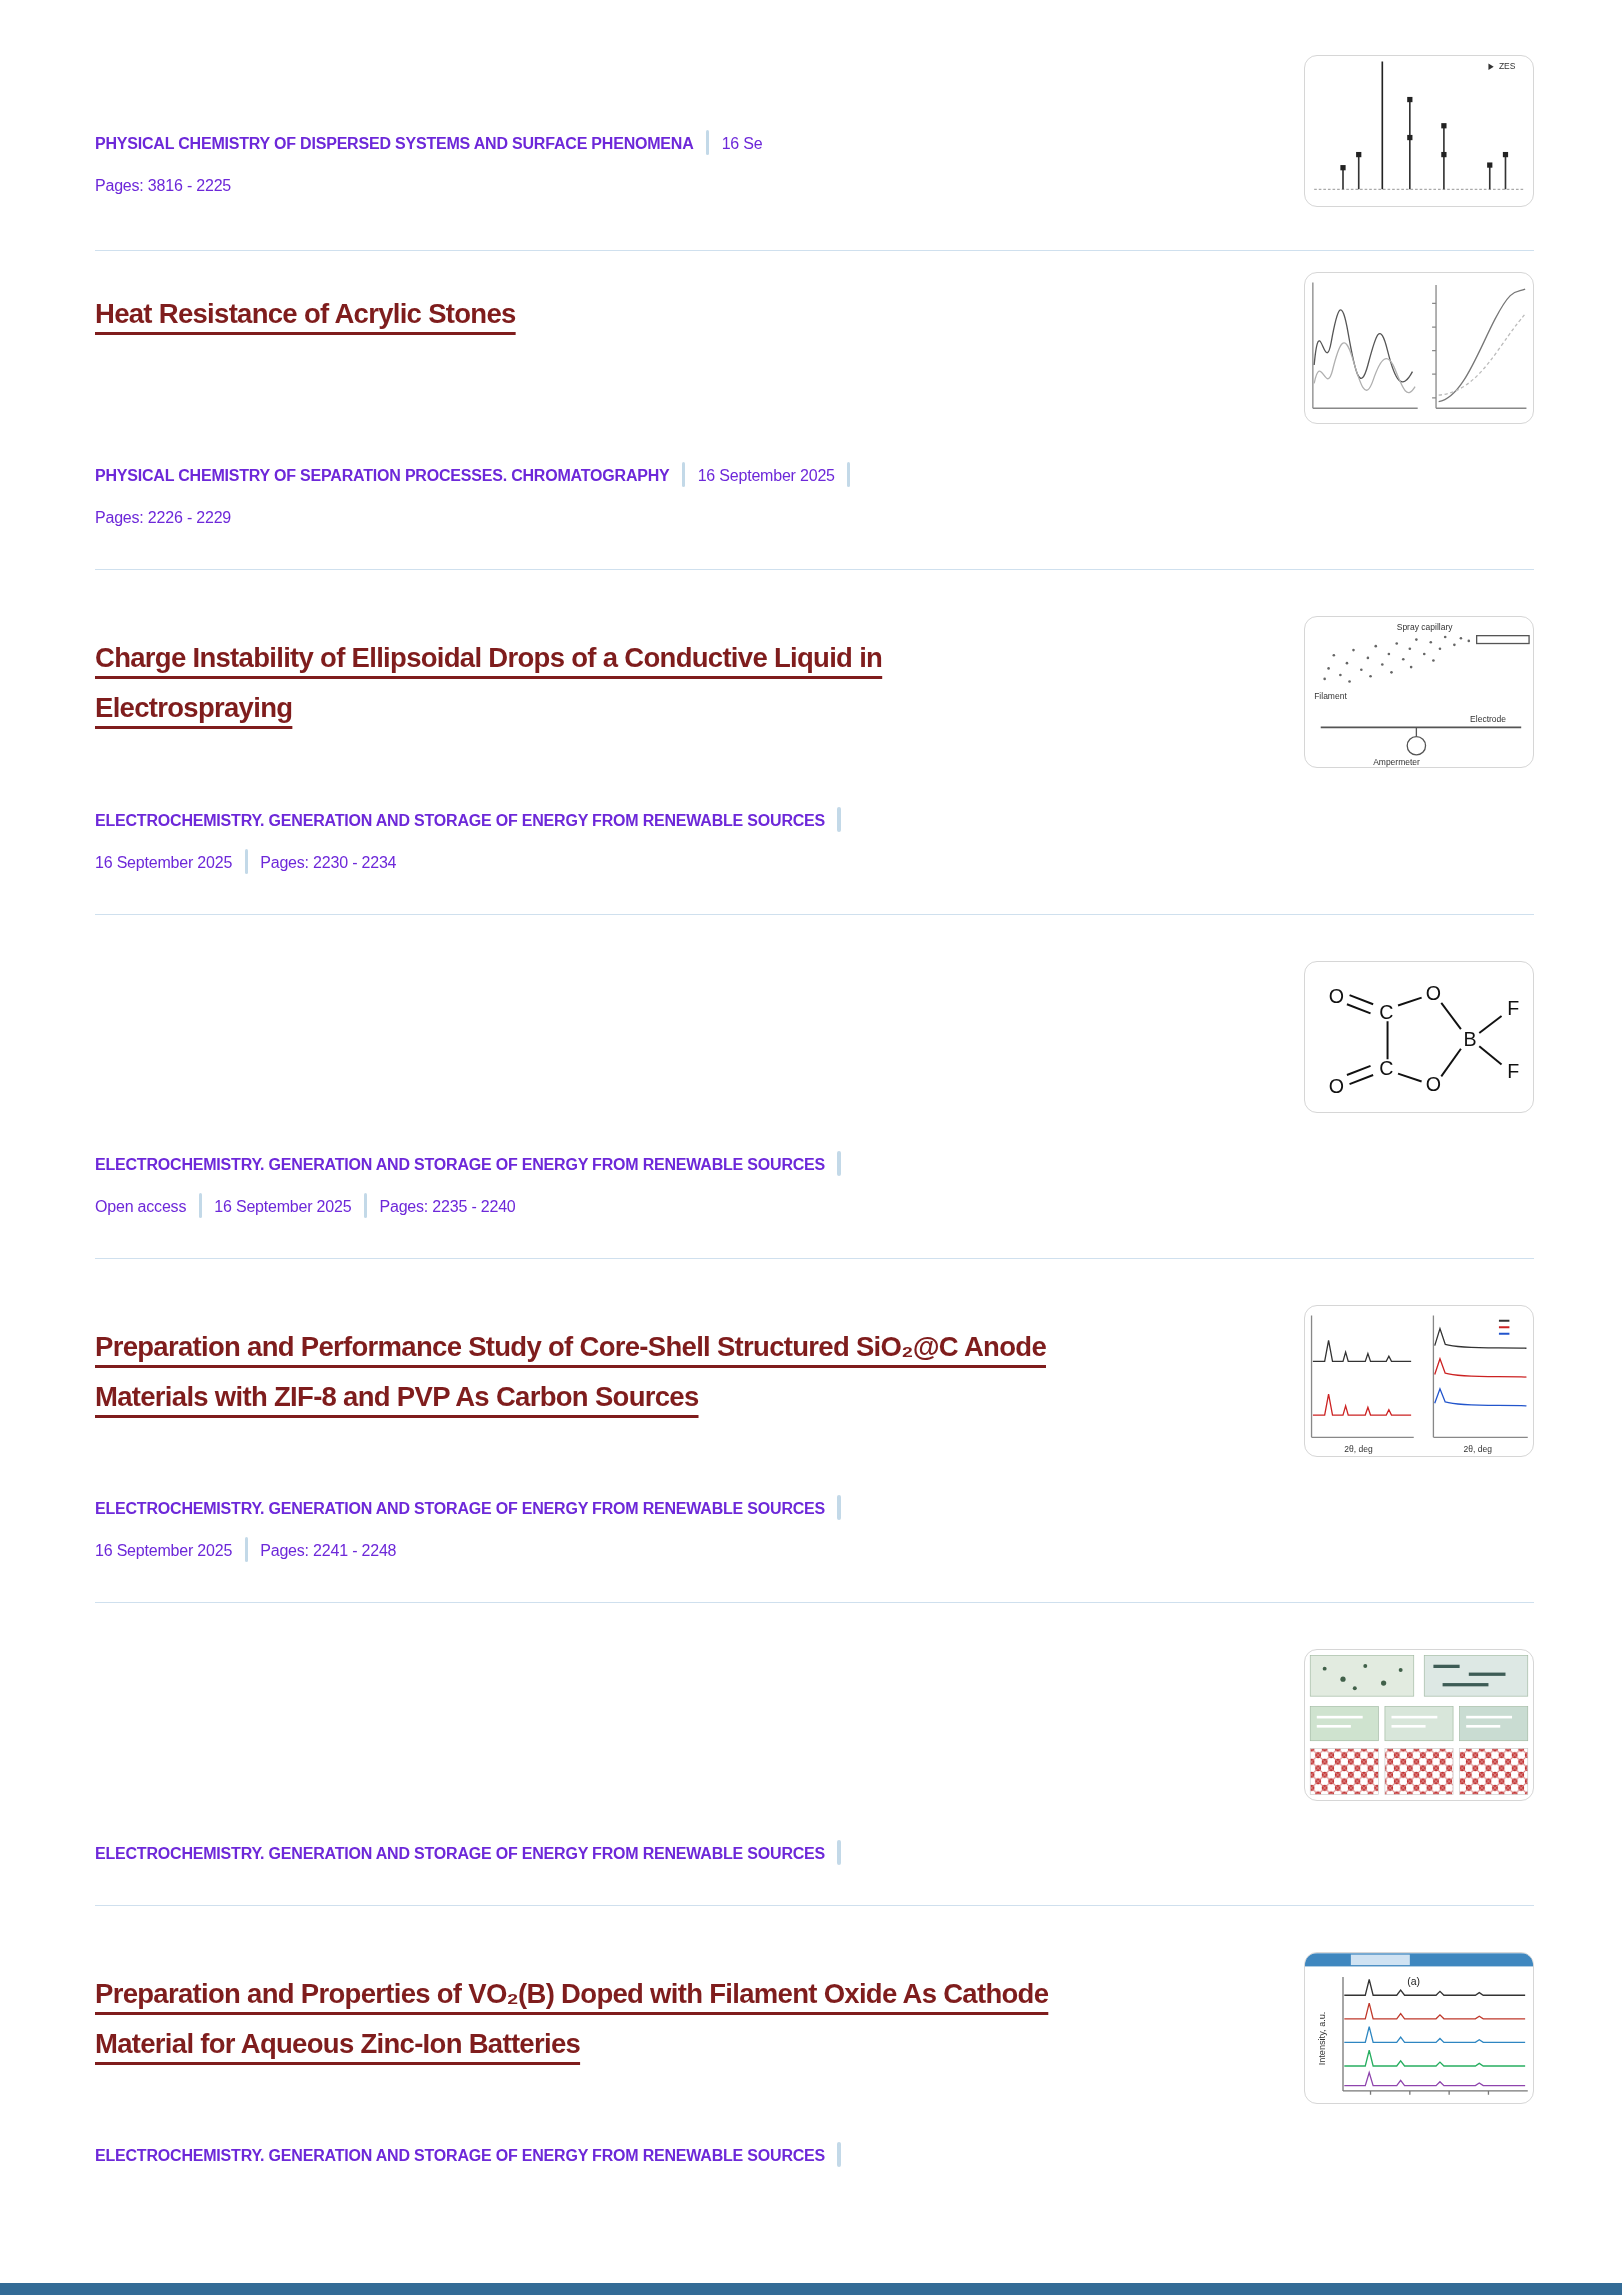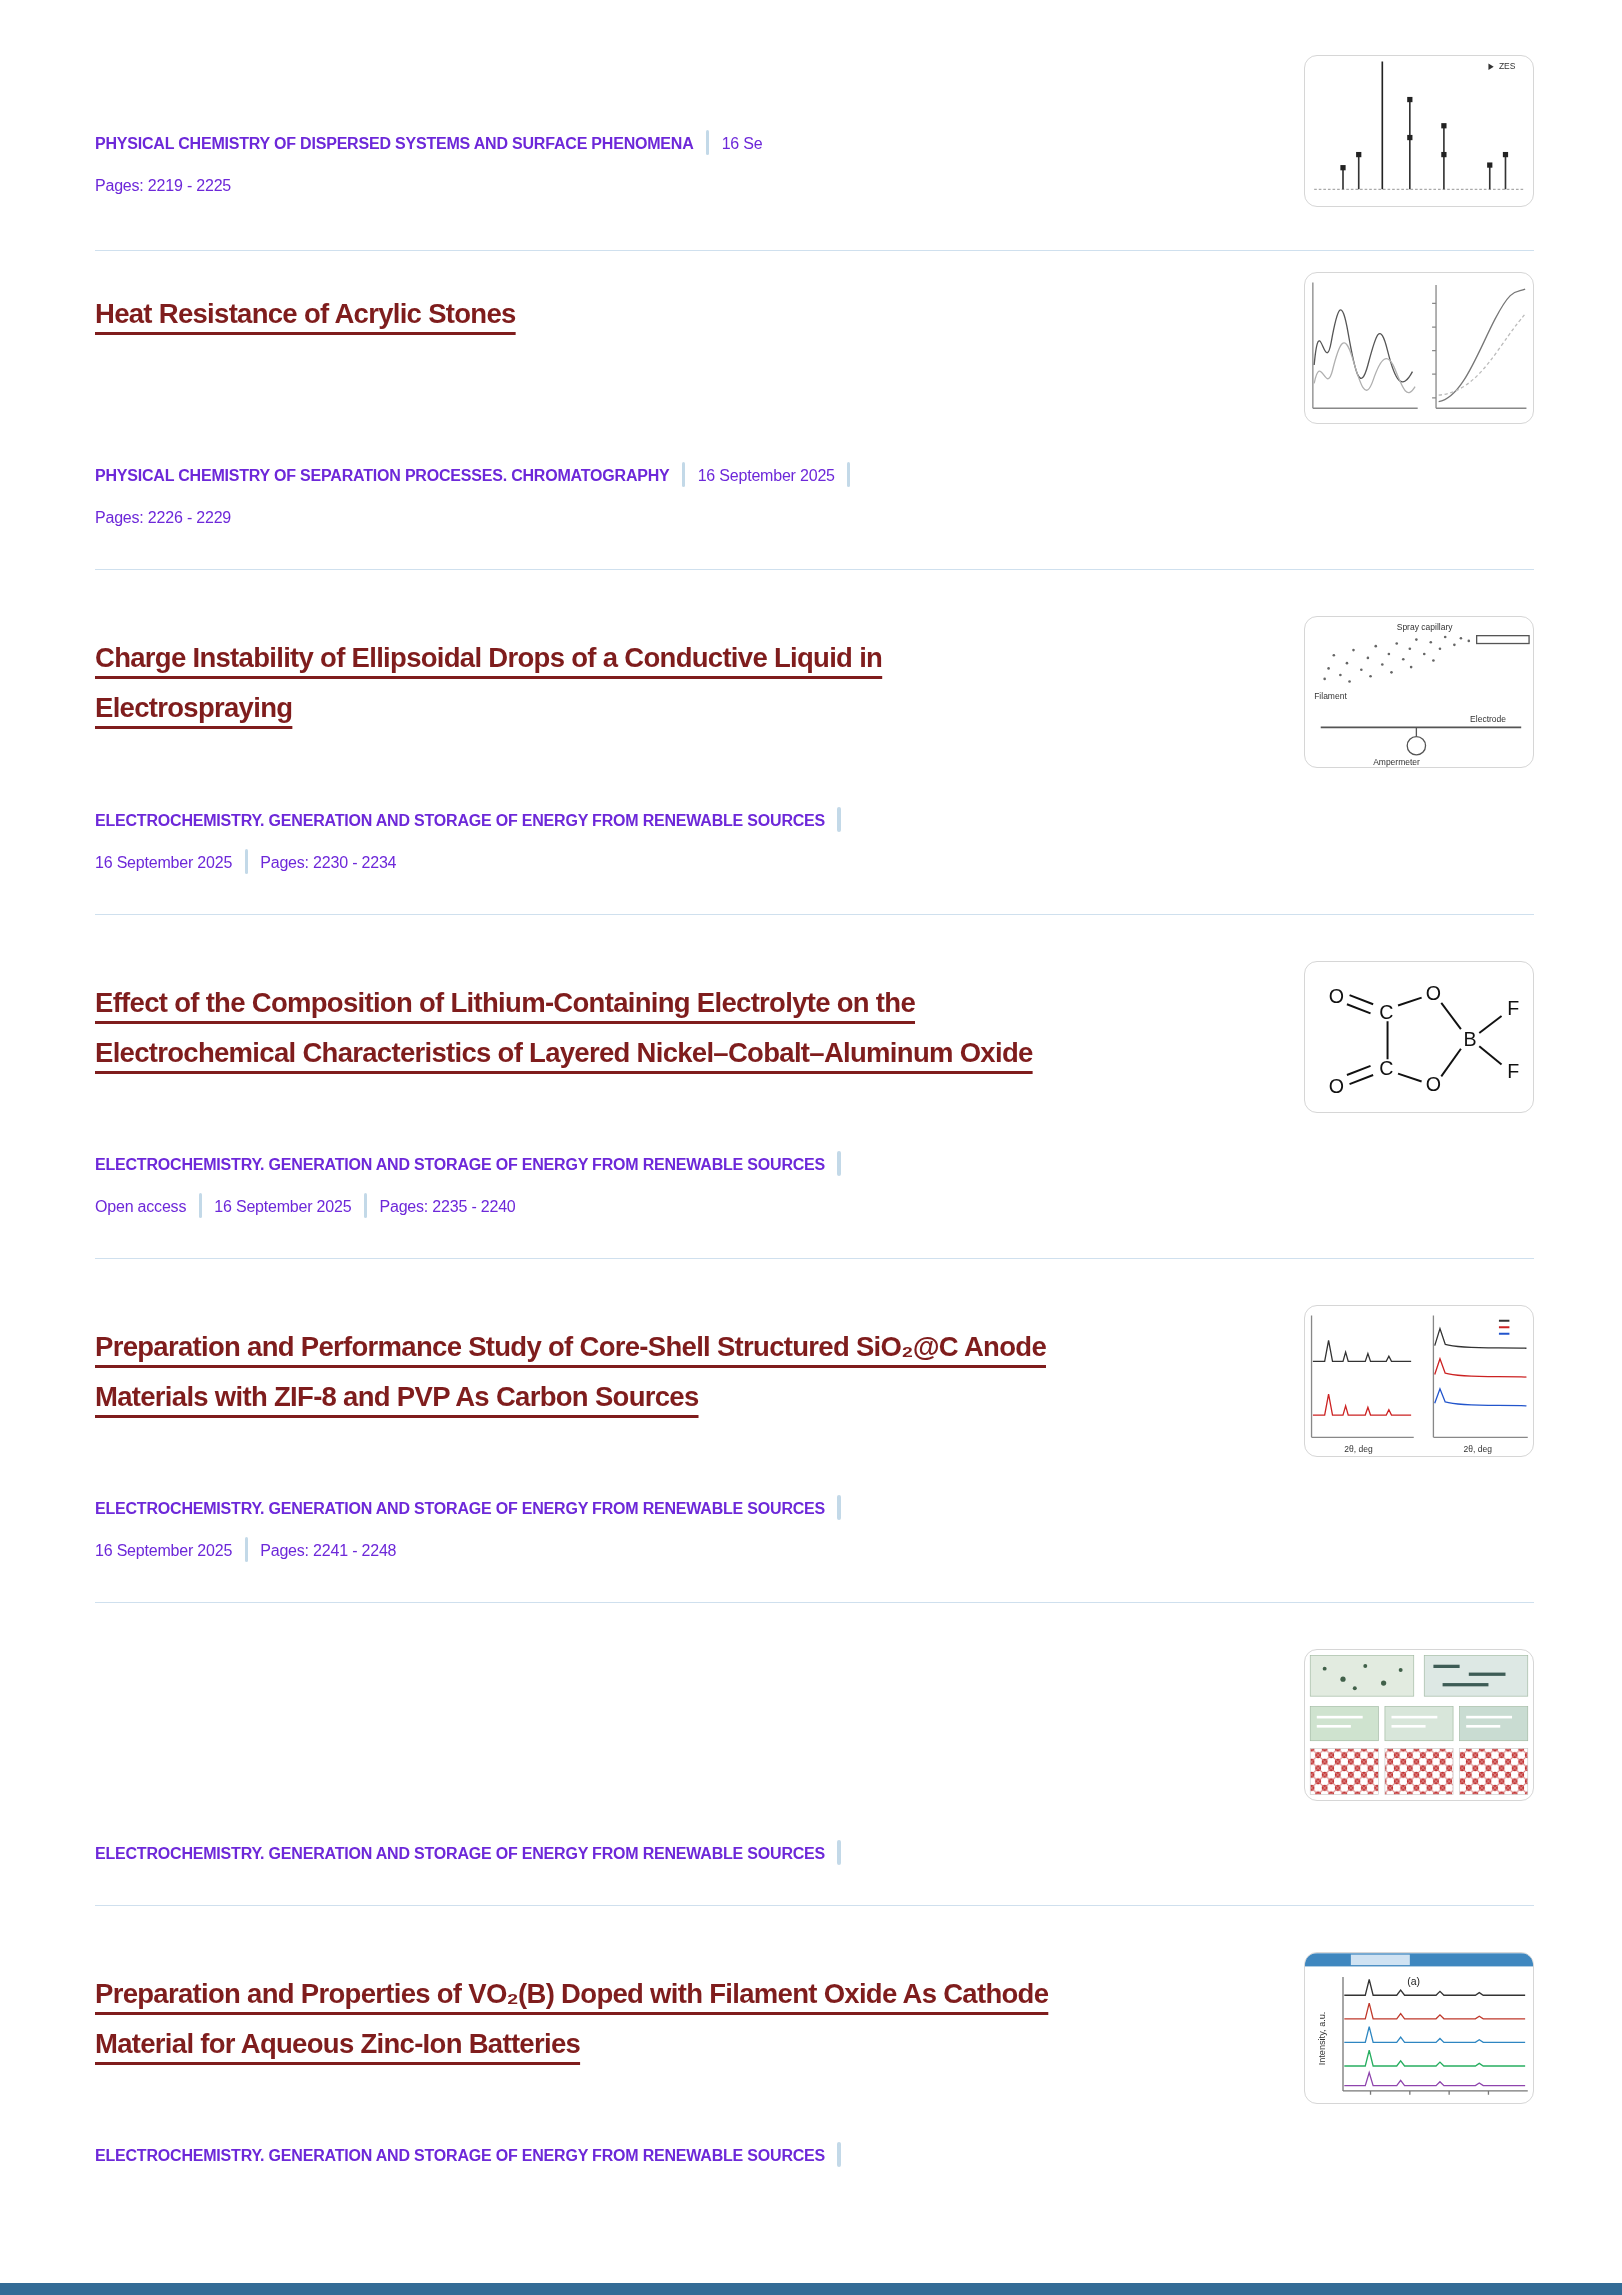--- a/index.html
+++ b/index.html
@@ -71,21 +71,21 @@
         <rect x="208" y="146" width="8" height="8"></rect>
         <rect x="278" y="162" width="8" height="8"></rect>
         <rect x="302" y="146" width="8" height="8"></rect>
       </g>
     </svg>
   </div>
   <p class="meta-row first">
     <span class="category">PHYSICAL CHEMISTRY OF DISPERSED SYSTEMS AND SURFACE PHENOMENA</span><span class="sep"></span><span>16 Se</span>
   </p>
   <p class="meta-row">
-    <span>Pages: 2219 - 2225</span>
+    <span>Pages: 3816 - 2225</span>
   </p>
 </section>
 <hr class="divider">
 
 <section class="article a2">
   <div class="thumb">
     <svg viewBox="0 0 348 228">
       <line x1="12" y1="14" x2="12" y2="206" stroke="#888" stroke-width="2"></line>
       <line x1="12" y1="206" x2="172" y2="206" stroke="#888" stroke-width="2"></line>
       <path d="M14,140 C22,50 30,160 40,105 S56,35 66,92 S84,185 96,140 S114,70 126,118 S148,180 164,150" fill="none" stroke="#555" stroke-width="2"></path>
@@ -187,21 +187,20 @@
         <text x="196" y="58">O</text>
         <text x="252" y="128">B</text>
         <text x="318" y="80">F</text>
         <text x="318" y="176">F</text>
         <text x="196" y="196">O</text>
         <text x="124" y="172">C</text>
         <text x="48" y="200">O</text>
       </g>
     </svg>
   </div>
-  <a class="title">Effect of the Composition of Lithium-Containing Electrolyte on the Electrochemical Characteristics of Layered Nickel–Cobalt–Aluminum Oxide</a>
   <p class="meta-row first">
     <span class="category">ELECTROCHEMISTRY. GENERATION AND STORAGE OF ENERGY FROM RENEWABLE SOURCES</span><span class="sep"></span>
   </p>
   <p class="meta-row">
     <span>Open access</span><span class="sep"></span><span>16 September 2025</span><span class="sep"></span><span>Pages: 2235 - 2240</span>
   </p>
 </section>
 <hr class="divider">
 
 <section class="article a5">

